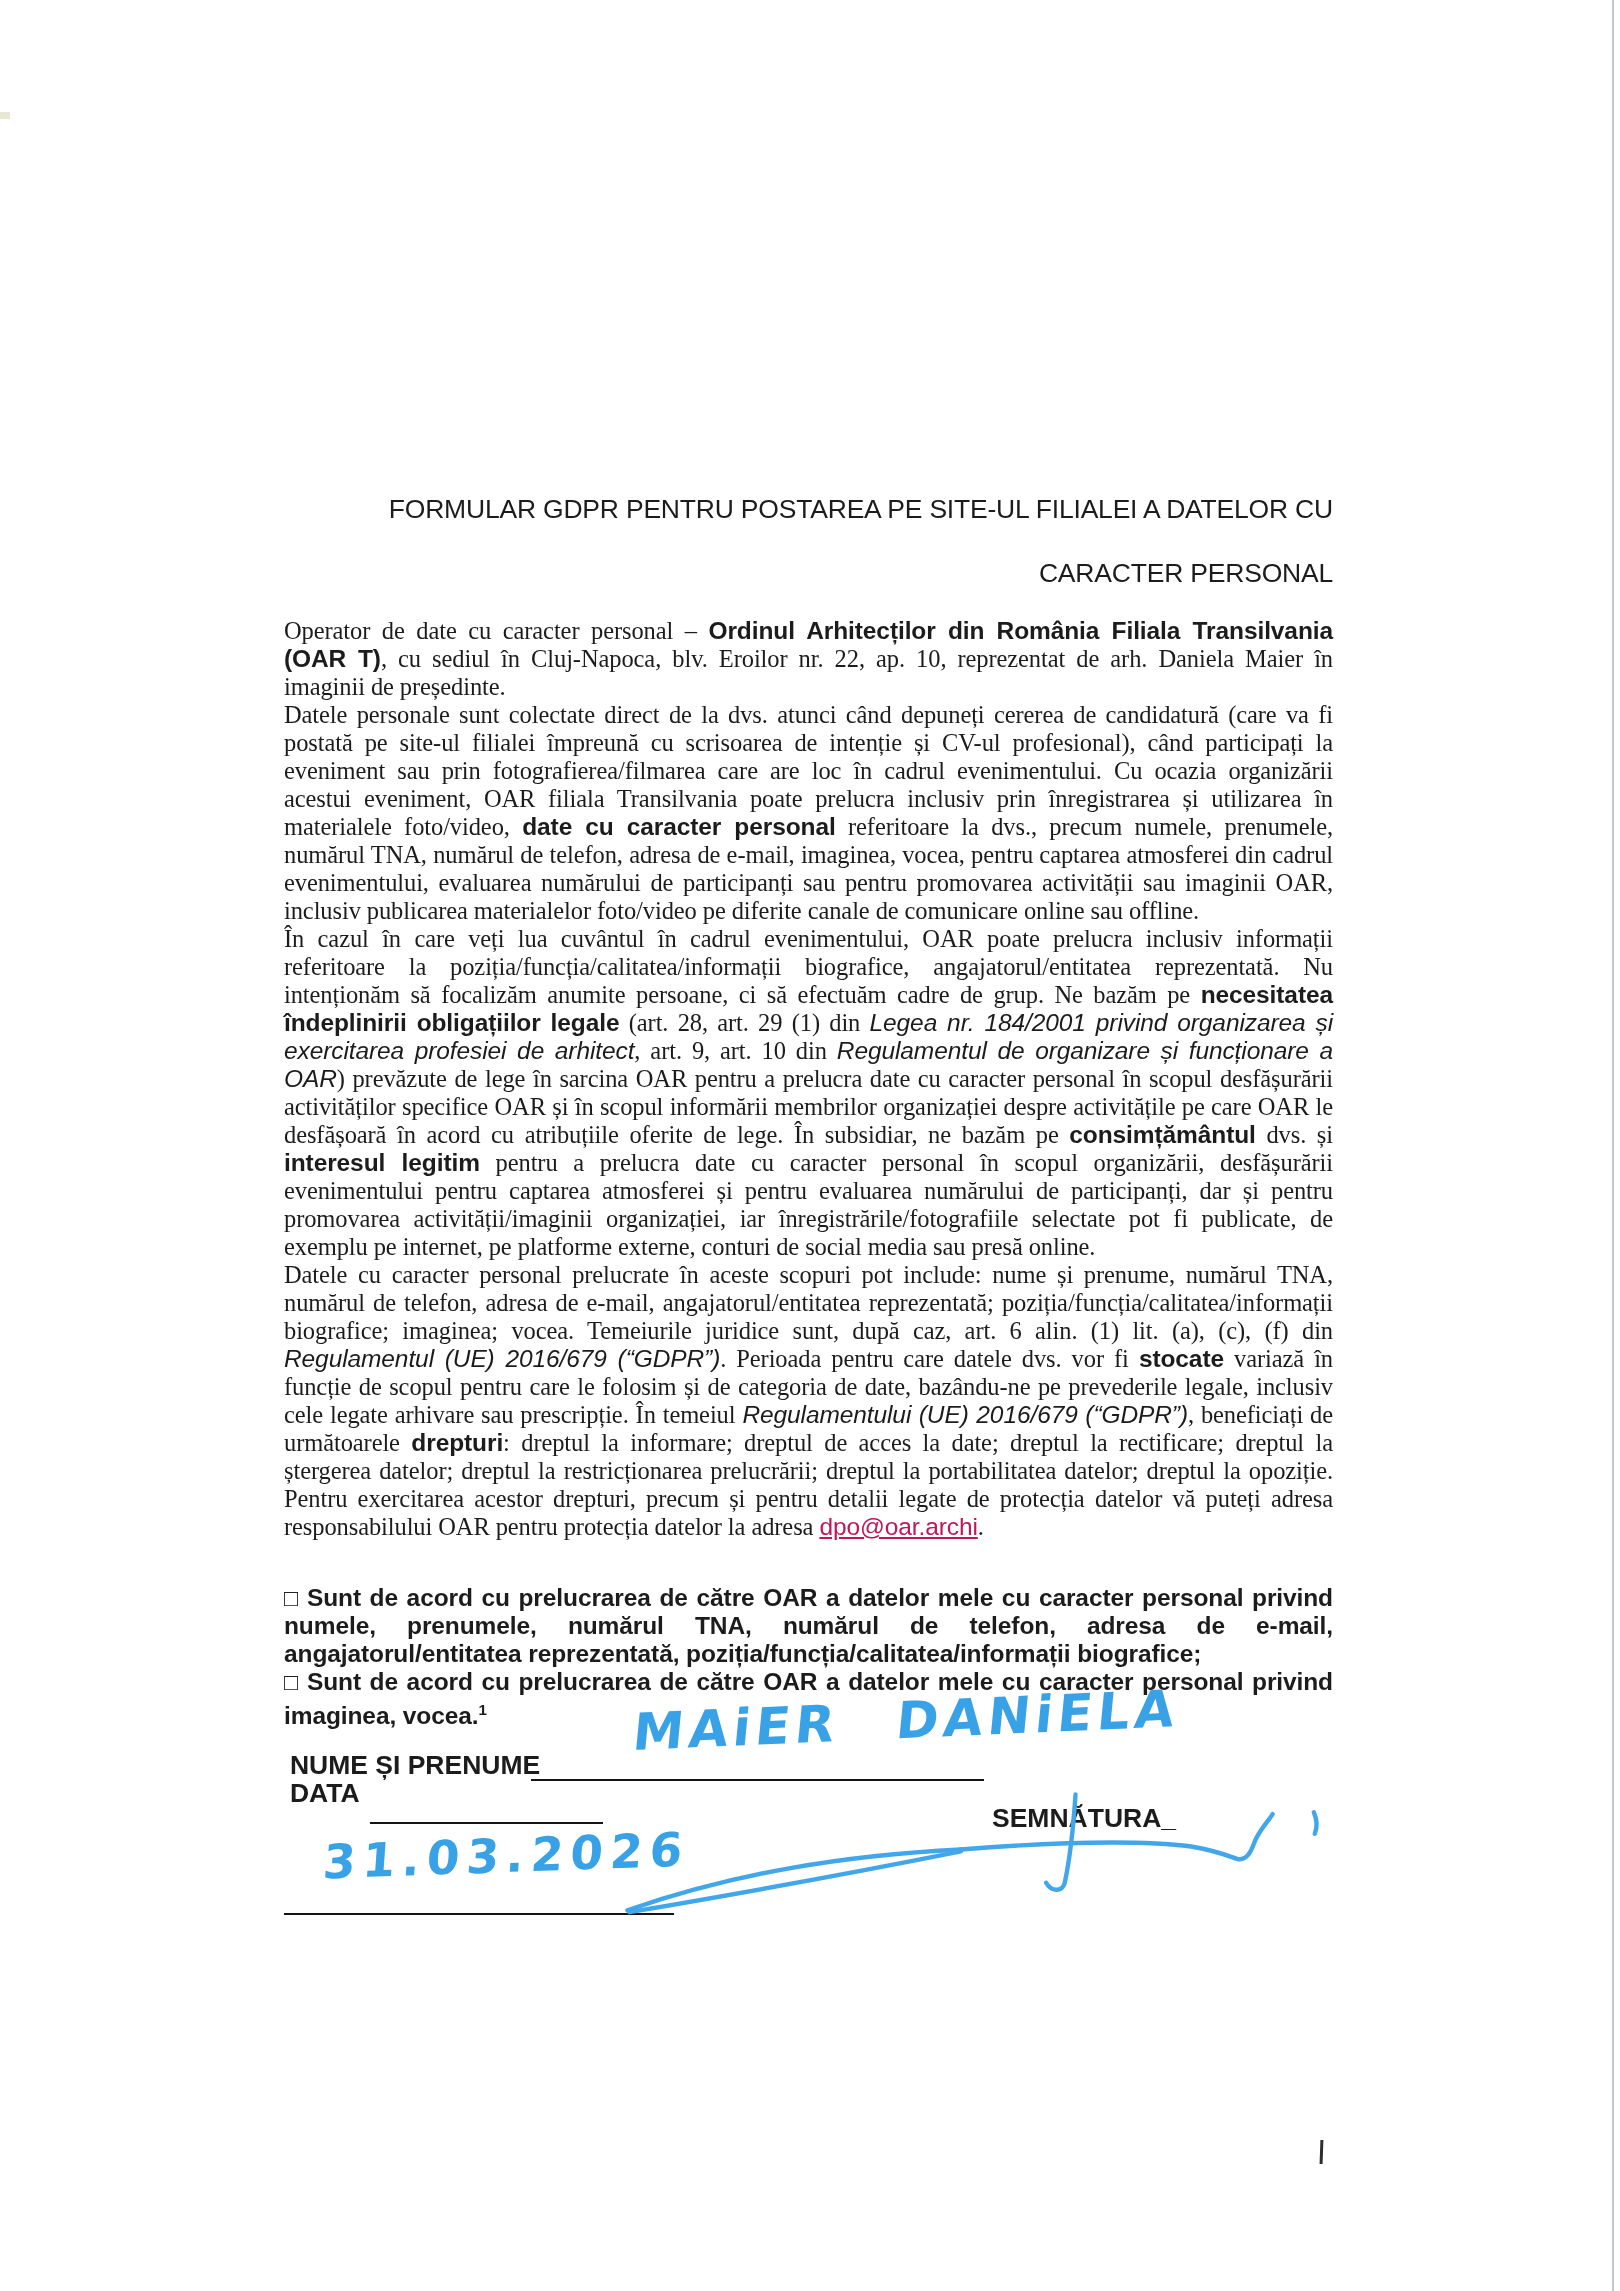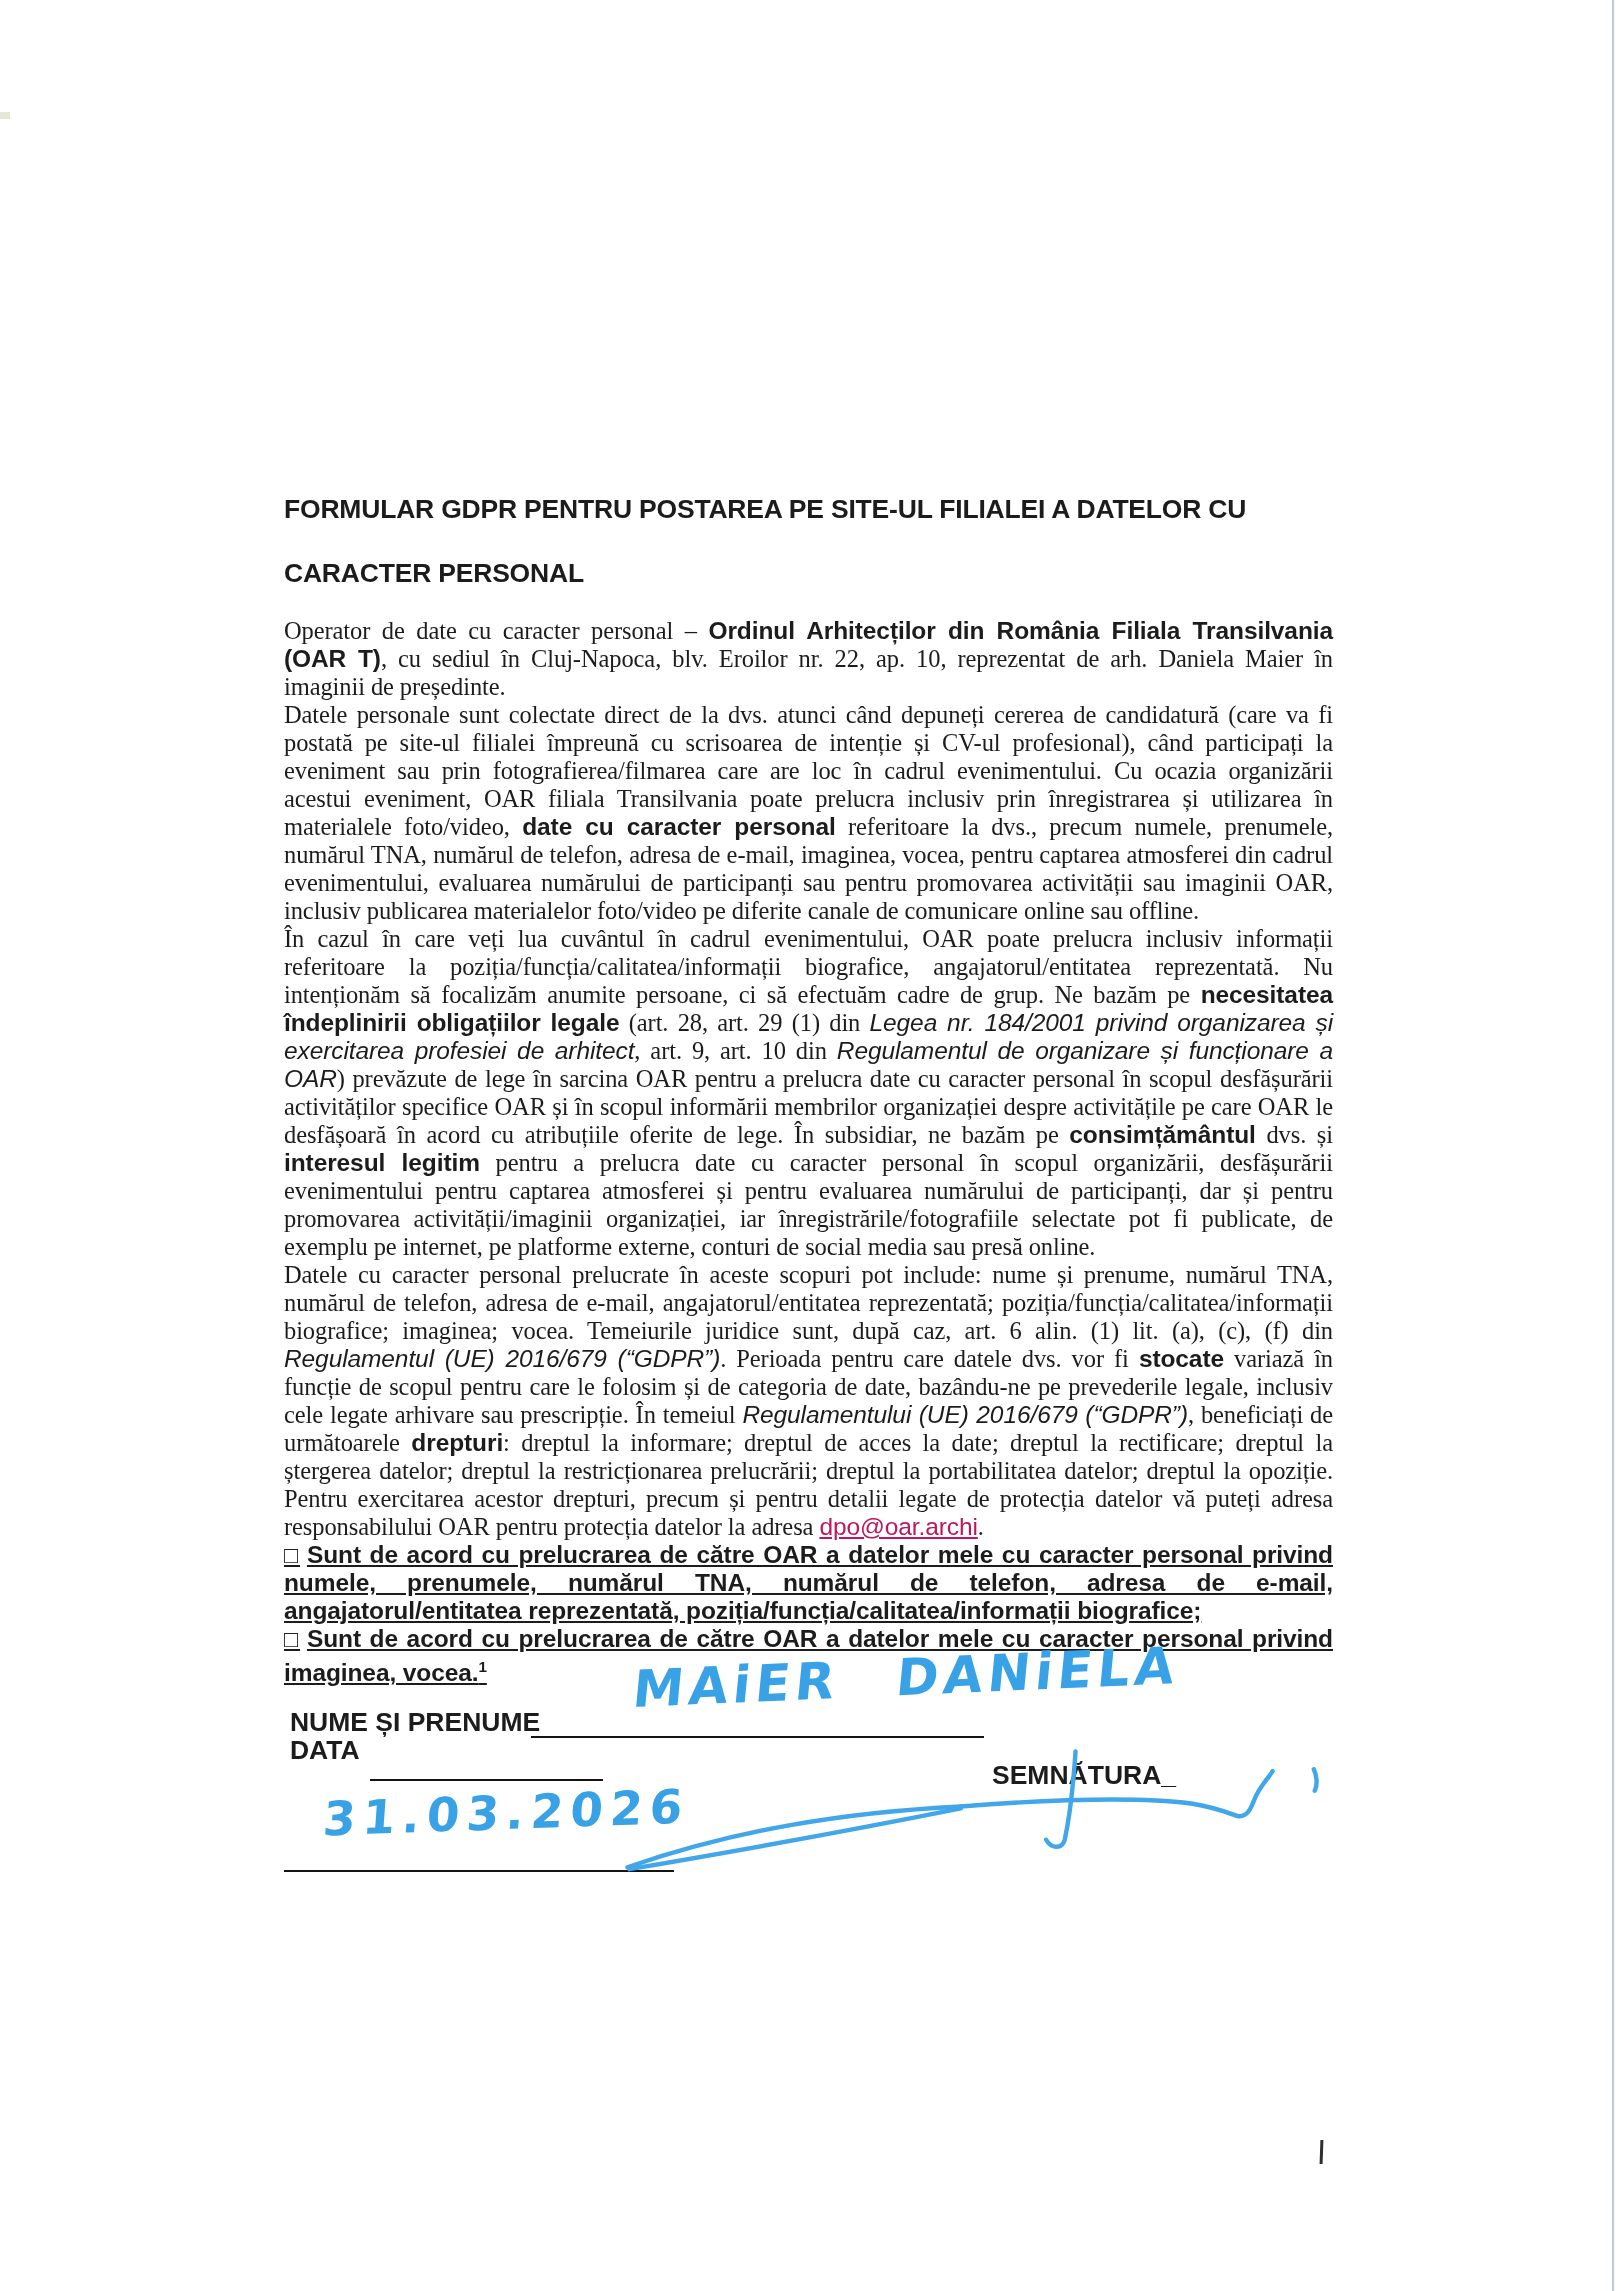--- a/index.html
+++ b/index.html
@@ -11,41 +11,41 @@
     overflow:hidden;
     font-family:"Liberation Sans", sans-serif;
     color:#1c1c1c;
   }
   .content{
     margin-left:284px;
     width:1049px;
     padding-top:495px;
   }
   .doc-title{
-    text-align:left;
-    font-weight:700;
+    text-align:right;
+    font-weight:400;
     font-size:26.5px;
     line-height:29px;
     letter-spacing:-0.2px;
   }
   .doc-title .t1{margin:0 0 35px 0;}
   .doc-title .t2{margin:16px 0 29px 0;}
   .para{
     margin:0;
     font-size:24.5px;
     line-height:28px;
     text-align:justify;
     letter-spacing:-0.1px;
   }
   .s-r{font-weight:400;font-family:Liberation Serif, serif;}
   .s-b{font-weight:700;}
   .s-i{font-style:italic;}
   .lnk{color:#be185d;text-decoration:underline;cursor:pointer;}
   sup{font-size:0.62em;}
-  .consent-block{text-decoration:underline;}
+  .consent-block{margin-top:43px;}
   .consent{font-weight:700;}
   .cbx{
     font-weight:400;
     font-size:23.5px;
     margin-right:6.9px;
     color:#222;
   }
   
   .sig{
     position:relative;

